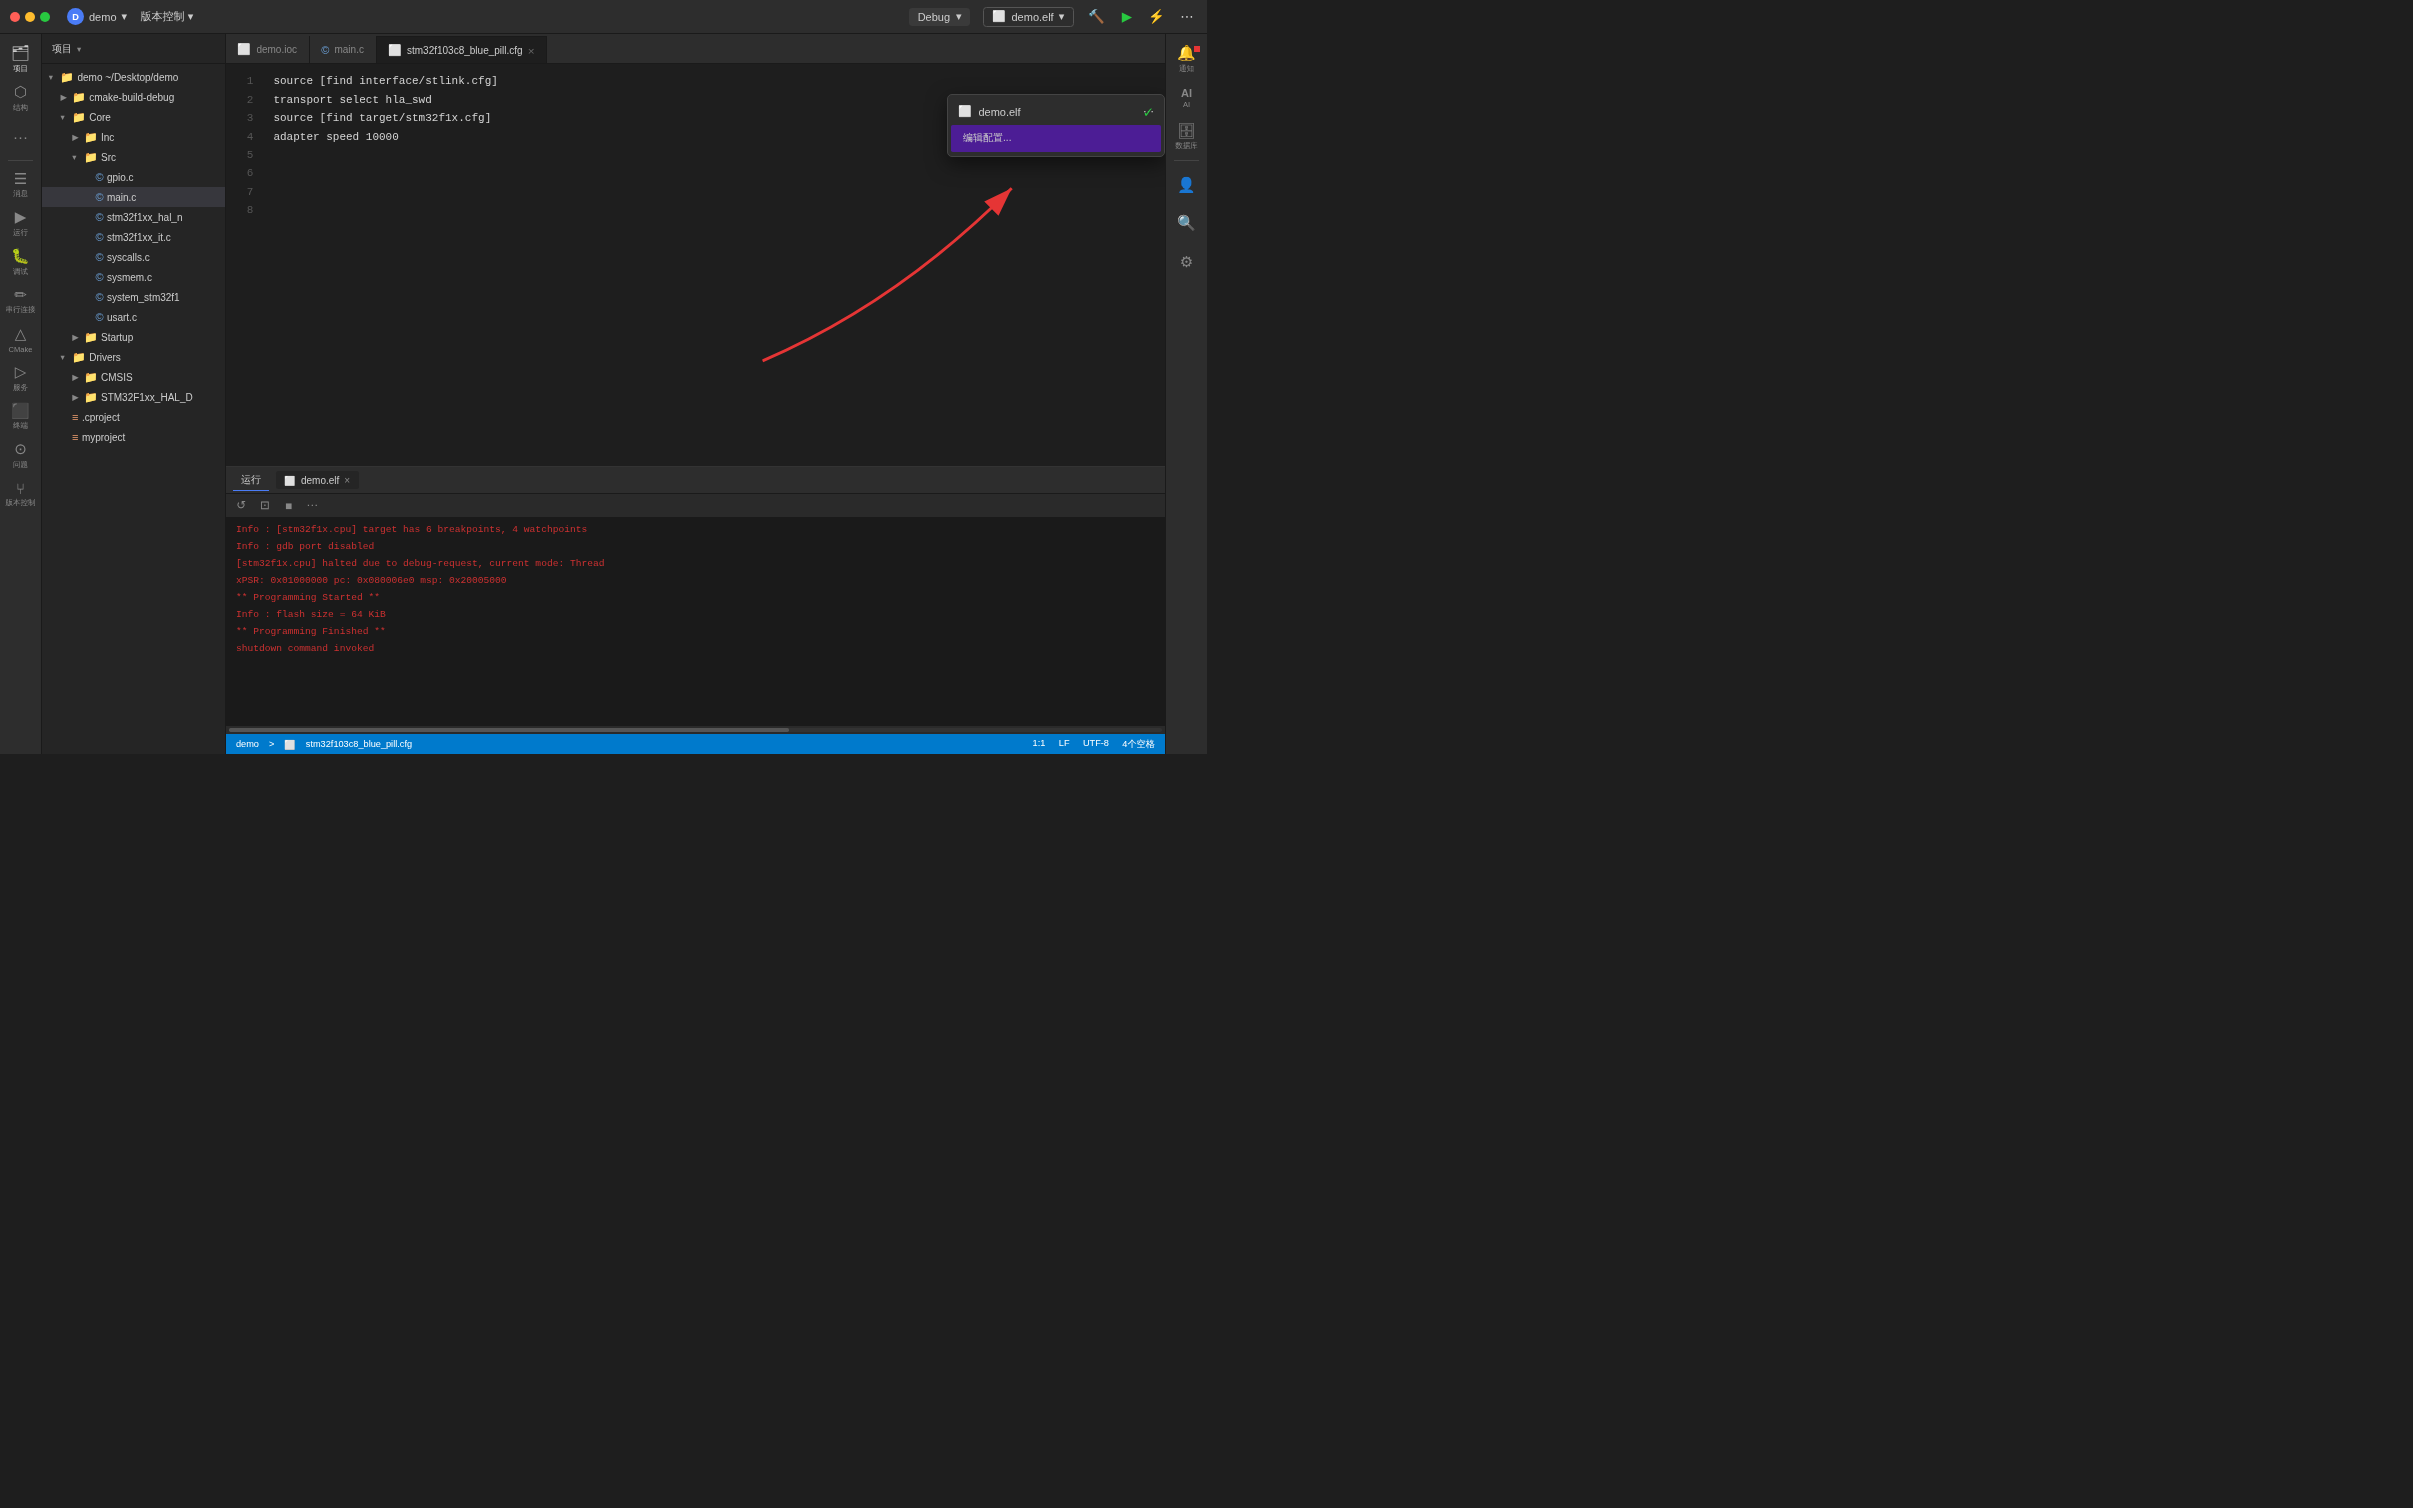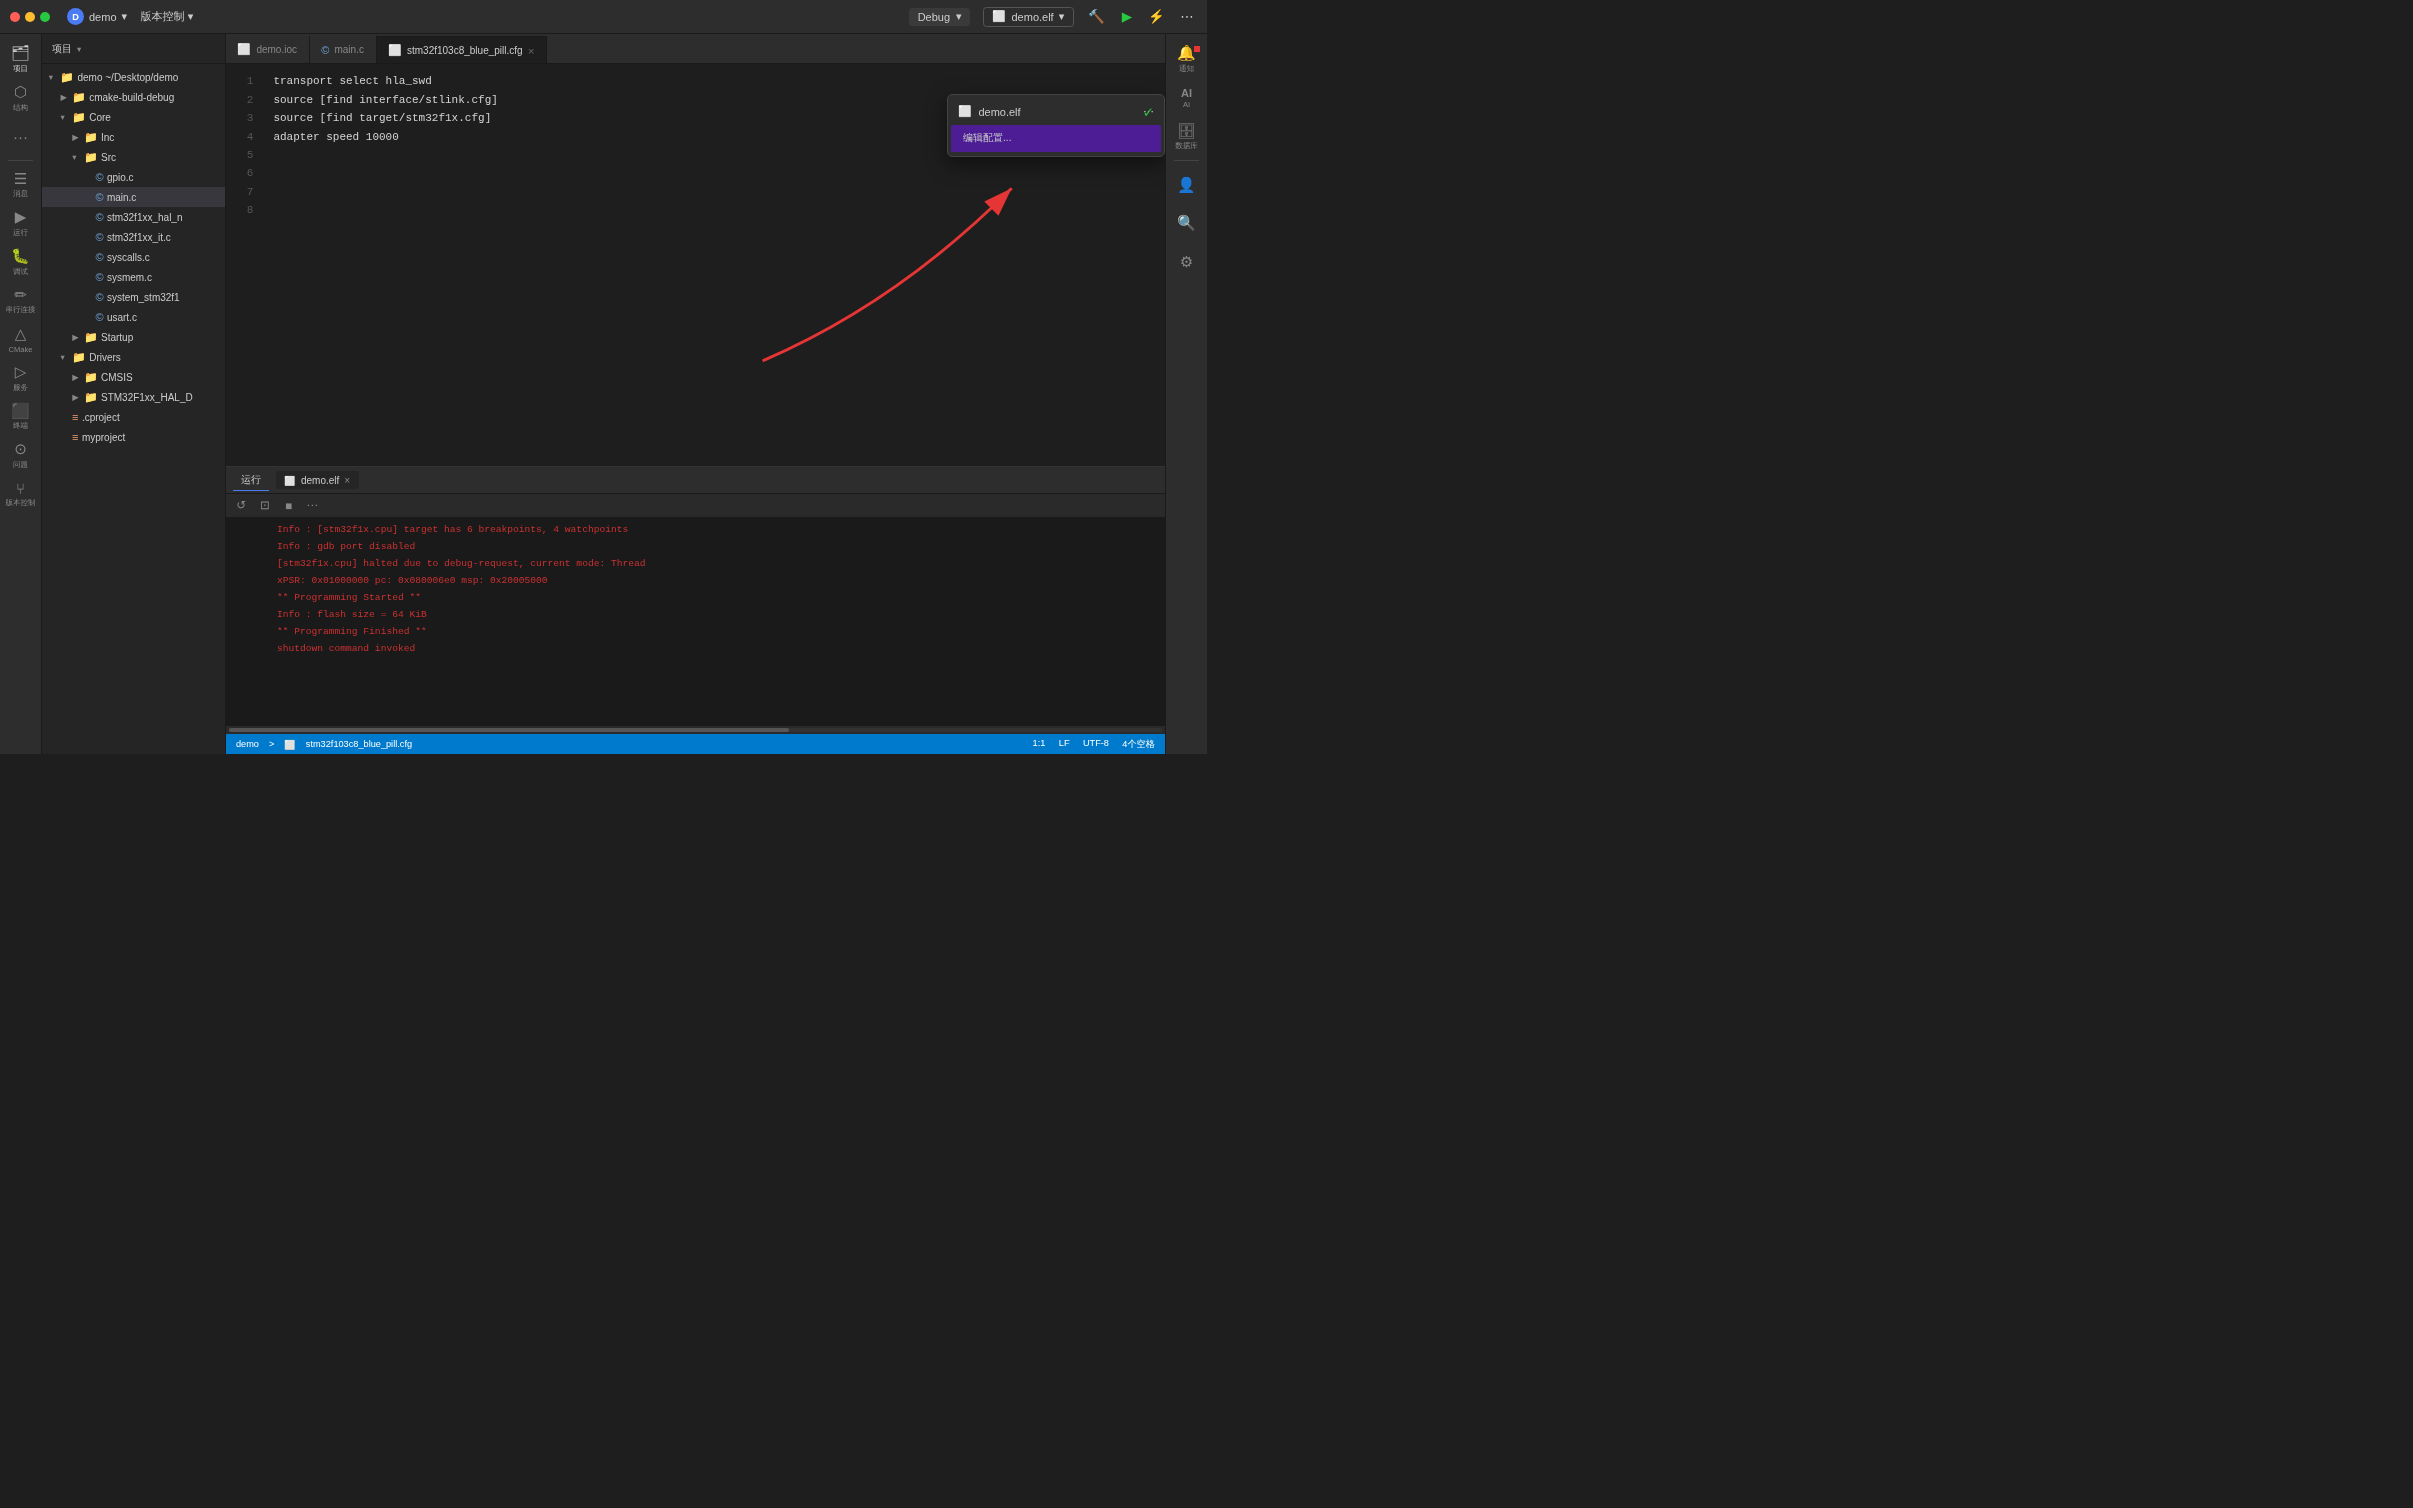--- a/index.html
+++ b/index.html
@@ -335,21 +335,21 @@
     }
     .terminal-content {
       flex: 1;
       overflow-y: auto;
       padding: 3.4px 10px;
       font-family: 'Menlo', 'Courier New', monospace;
       font-size: 9.6px;
       line-height: 17px;
       color: #cd3131;
     }
-    .terminal-line { white-space: pre-wrap; margin-left: 41px; }
+    .terminal-line { white-space: pre-wrap; }
 
     
     .status-bar {
       height: 20px;
       background: #007acc;
       display: flex;
       align-items: center;
       padding: 0 10px;
       font-size: 9.2px;
       color: #fff;
@@ -668,22 +668,22 @@
             <div>1</div>
             <div>2</div>
             <div>3</div>
             <div>4</div>
             <div>5</div>
             <div>6</div>
             <div>7</div>
             <div>8</div>
           </div>
           <div class="code-content">
+            <div class="code-line">source [find interface/stlink.cfg]</div>
             <div class="code-line">transport select hla_swd</div>
-            <div class="code-line">source [find interface/stlink.cfg]</div>
             <div class="code-line"></div>
             <div class="code-line">source [find target/stm32f1x.cfg]</div>
             <div class="code-line">adapter speed 10000</div>
             <div class="code-line"></div>
             <div class="code-line"></div>
             <div class="code-line"></div>
           </div>
         </div>
 
         <div class="dropdown-overlay">

